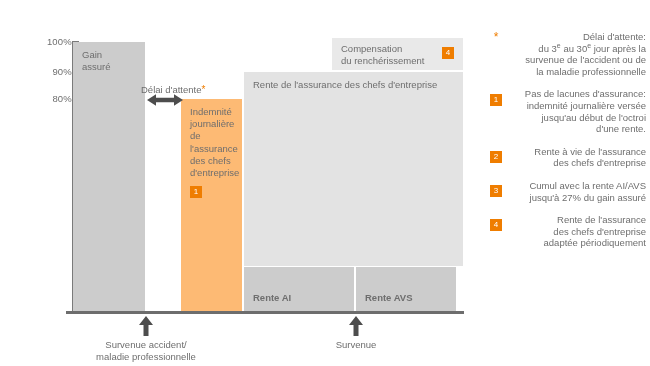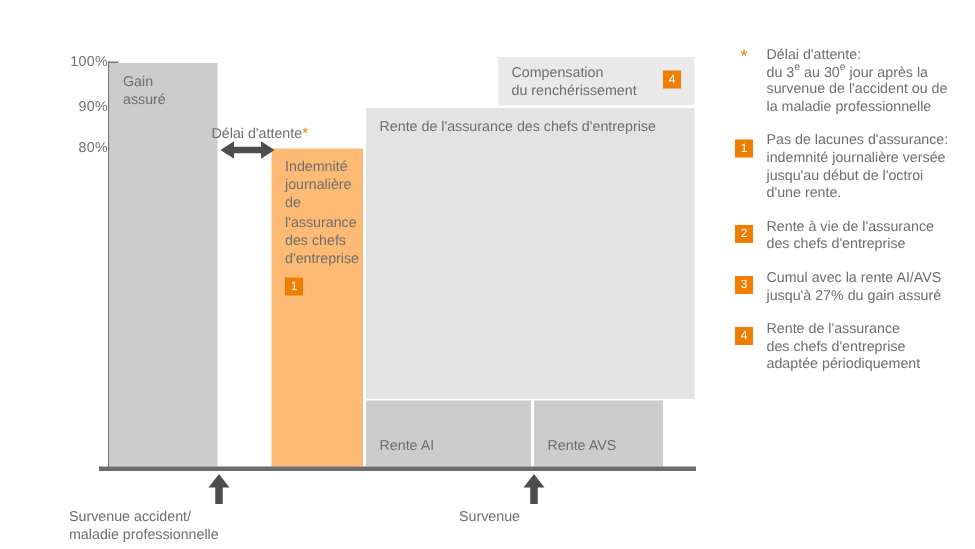--- a/index.html
+++ b/index.html
@@ -68,24 +68,24 @@
     padding: 7px 9px 0 9px;
     font-size: 9.5px;
     line-height: 12.2px;
     color: #6e6e6e;
   }
   .blk-gain      { left: 73px;  top: 42px;  width: 72px;  height: 269px; background: #cccccc; }
   .blk-indem     { left: 181px; top: 99px;  width: 61px;  height: 212px; background: #fdba74; }
   .blk-rente-ce  { left: 244px; top: 72px;  width: 219px; height: 194px; background: #e3e3e3; }
   .blk-comp      { left: 332px; top: 38px;  width: 131px; height: 32px;  background: #e9e9e9; }
   .blk-rente-ai  { left: 244px; top: 267px; width: 110px; height: 44px;  background: #cccccc; }
-  .blk-rente-avs { left: 356px; top: 267px; width: 86px; height: 44px;  background: #cccccc; }
+  .blk-rente-avs { left: 356px; top: 267px; width: 100px; height: 44px;  background: #cccccc; }
 
   .blk-comp { padding-top: 5px; }
-  .blk-rente-ai, .blk-rente-avs { padding-top: 25px; }
+  .blk-rente-ai, .blk-rente-avs { padding-top: 25px; font-weight: bold; }
 
   
   .badge {
     display: inline-block;
     width: 12px;
     height: 12px;
     line-height: 12px;
     background: #ef7d00;
     color: #ffffff;
     font-size: 8px;
@@ -128,20 +128,21 @@
     height: 20px;
   }
   .arrow-survenue { left: 138px; top: 316px; }
   .arrow-retraite { left: 348px; top: 316px; }
 
   .axis-caption {
     position: absolute;
     font-size: 9.5px;
     line-height: 12px;
     color: #6e6e6e;
+    text-align: center;
     white-space: nowrap;
   }
   .cap-survenue { left: 46px; top: 339px; width: 200px; }
   .cap-retraite { left: 306px; top: 339px; width: 100px; }
 
   
   .legend {
     position: absolute;
     left: 490px;
     top: 31px;
@@ -165,20 +166,21 @@
     font-size: 12px;
     line-height: 11px;
     display: block;
     text-align: center;
   }
   .legend-text {
     font-size: 9.5px;
     line-height: 11.6px;
     color: #6e6e6e;
     flex: 1 1 auto;
+    text-align: right;
   }
   sup.ord { font-size: 7px; vertical-align: super; line-height: 0; }
 </style>
 </head>
 <body>
 
 <div id="root">
 
   <div class="y-axis-line"></div>
 

